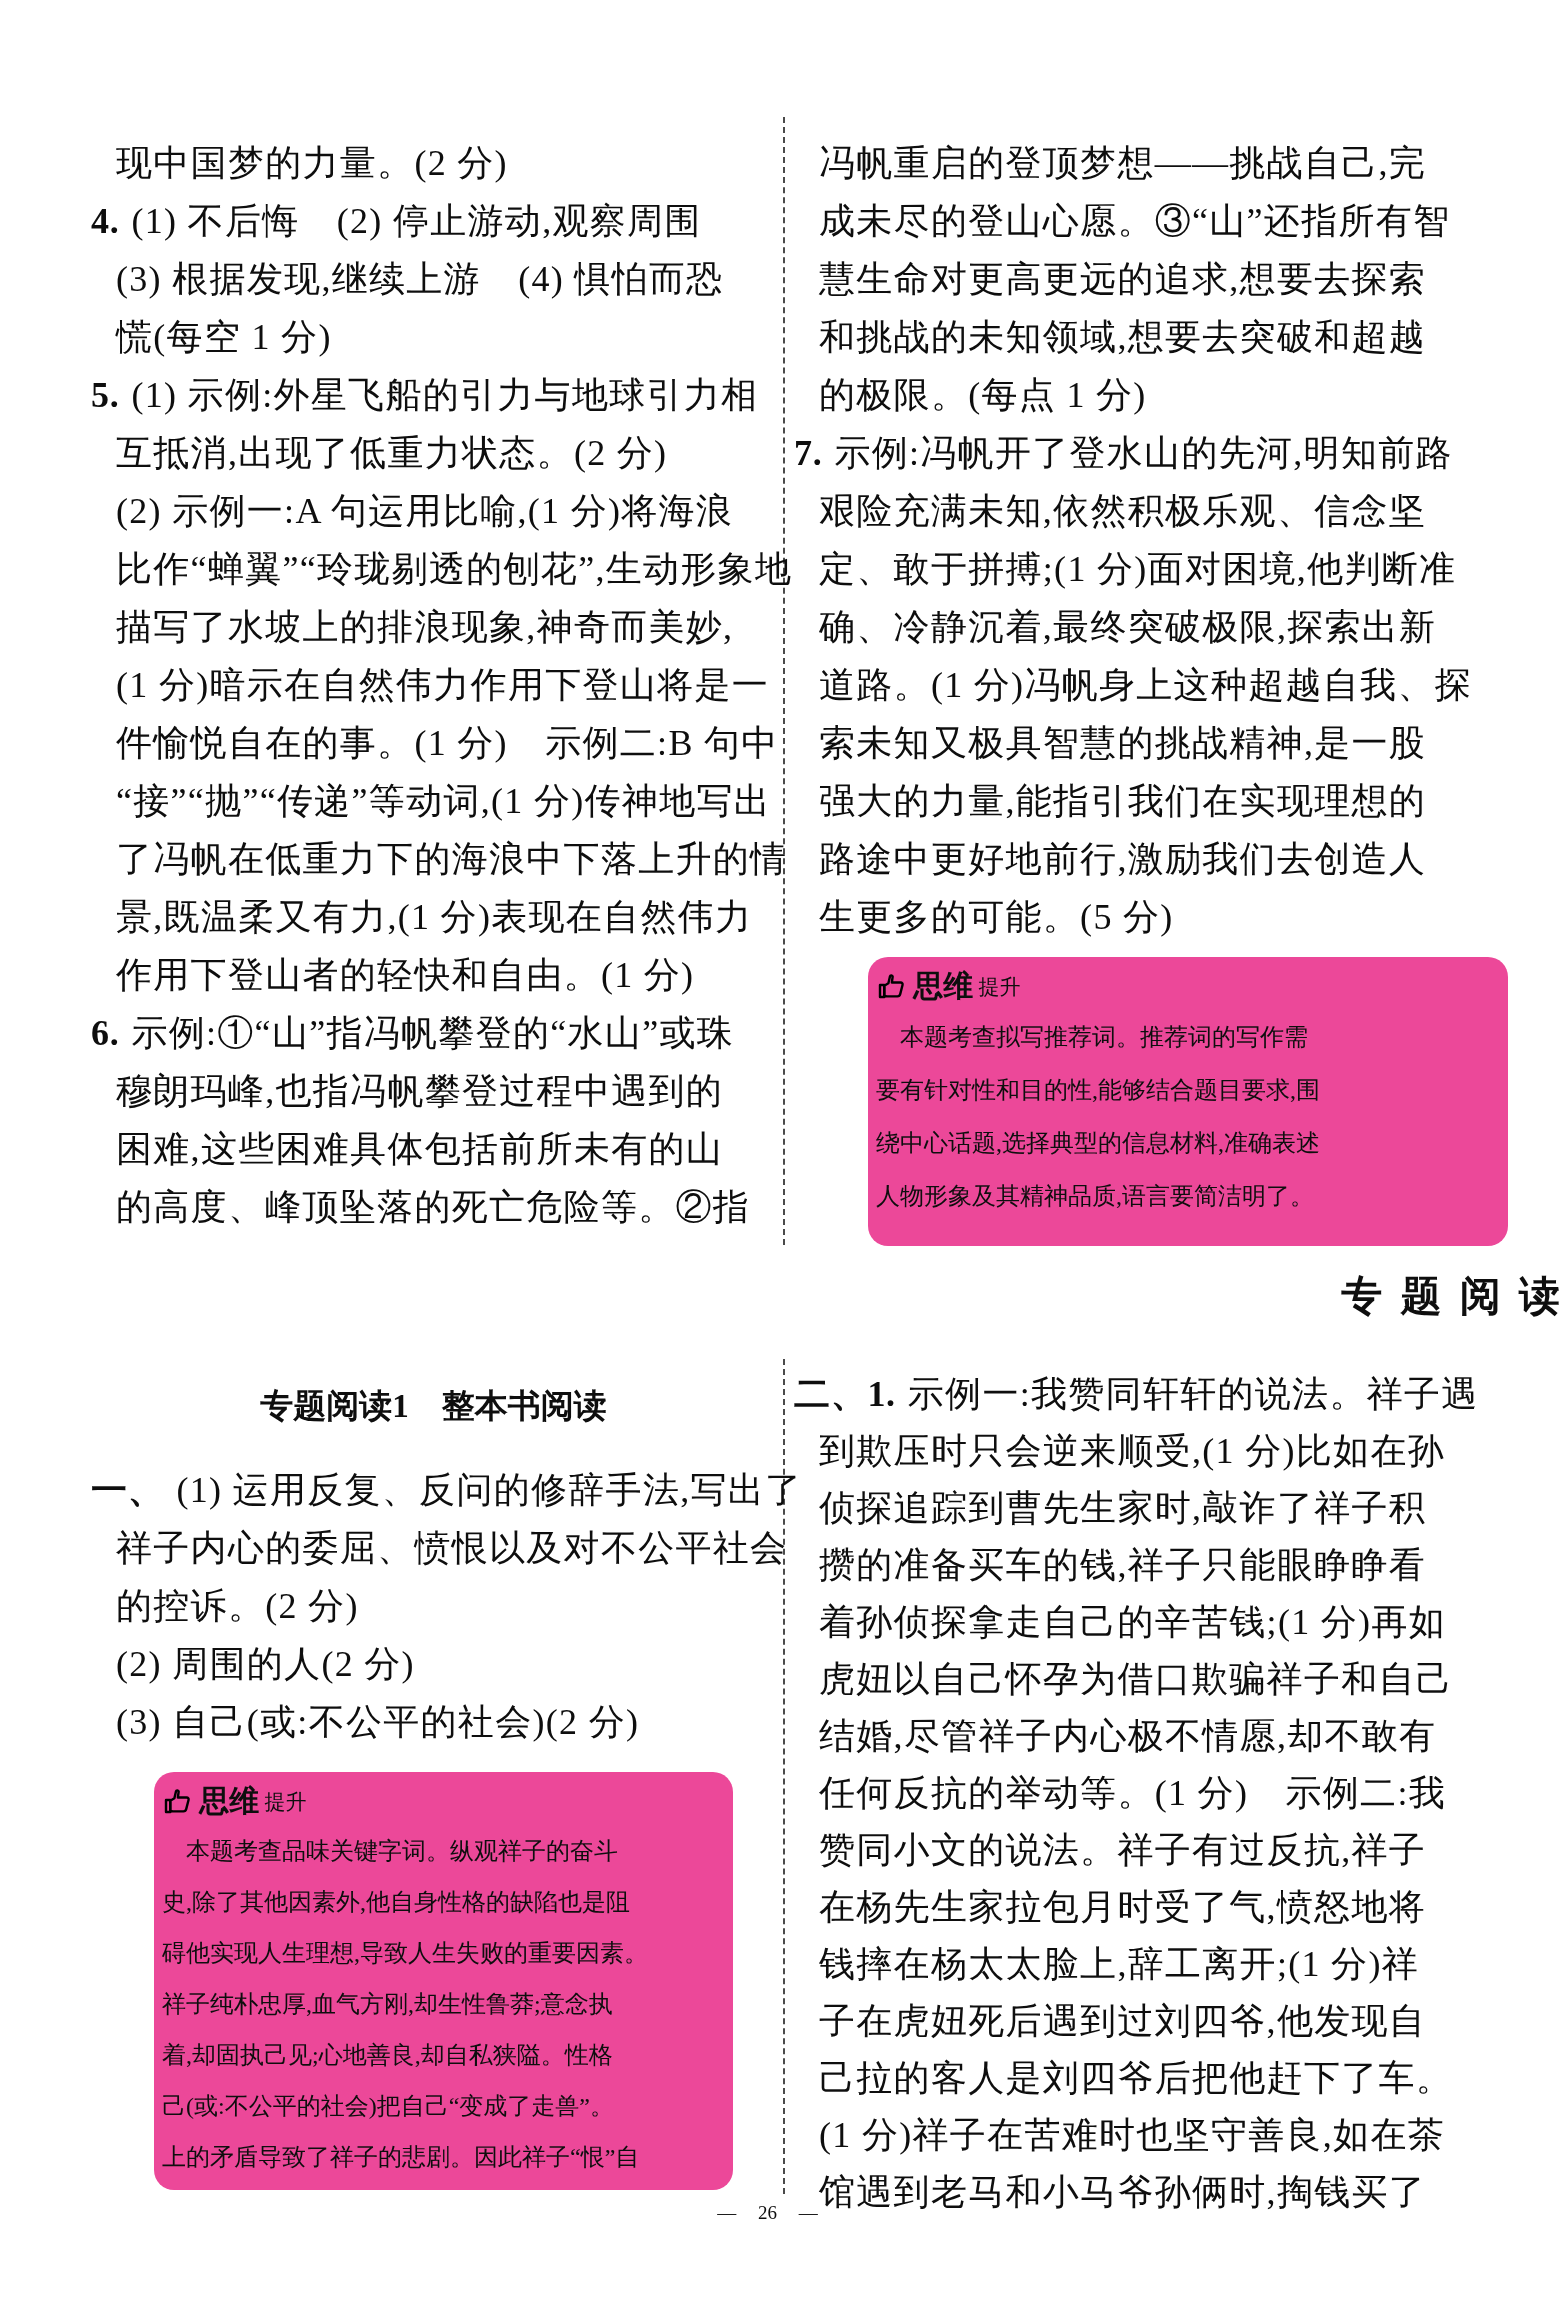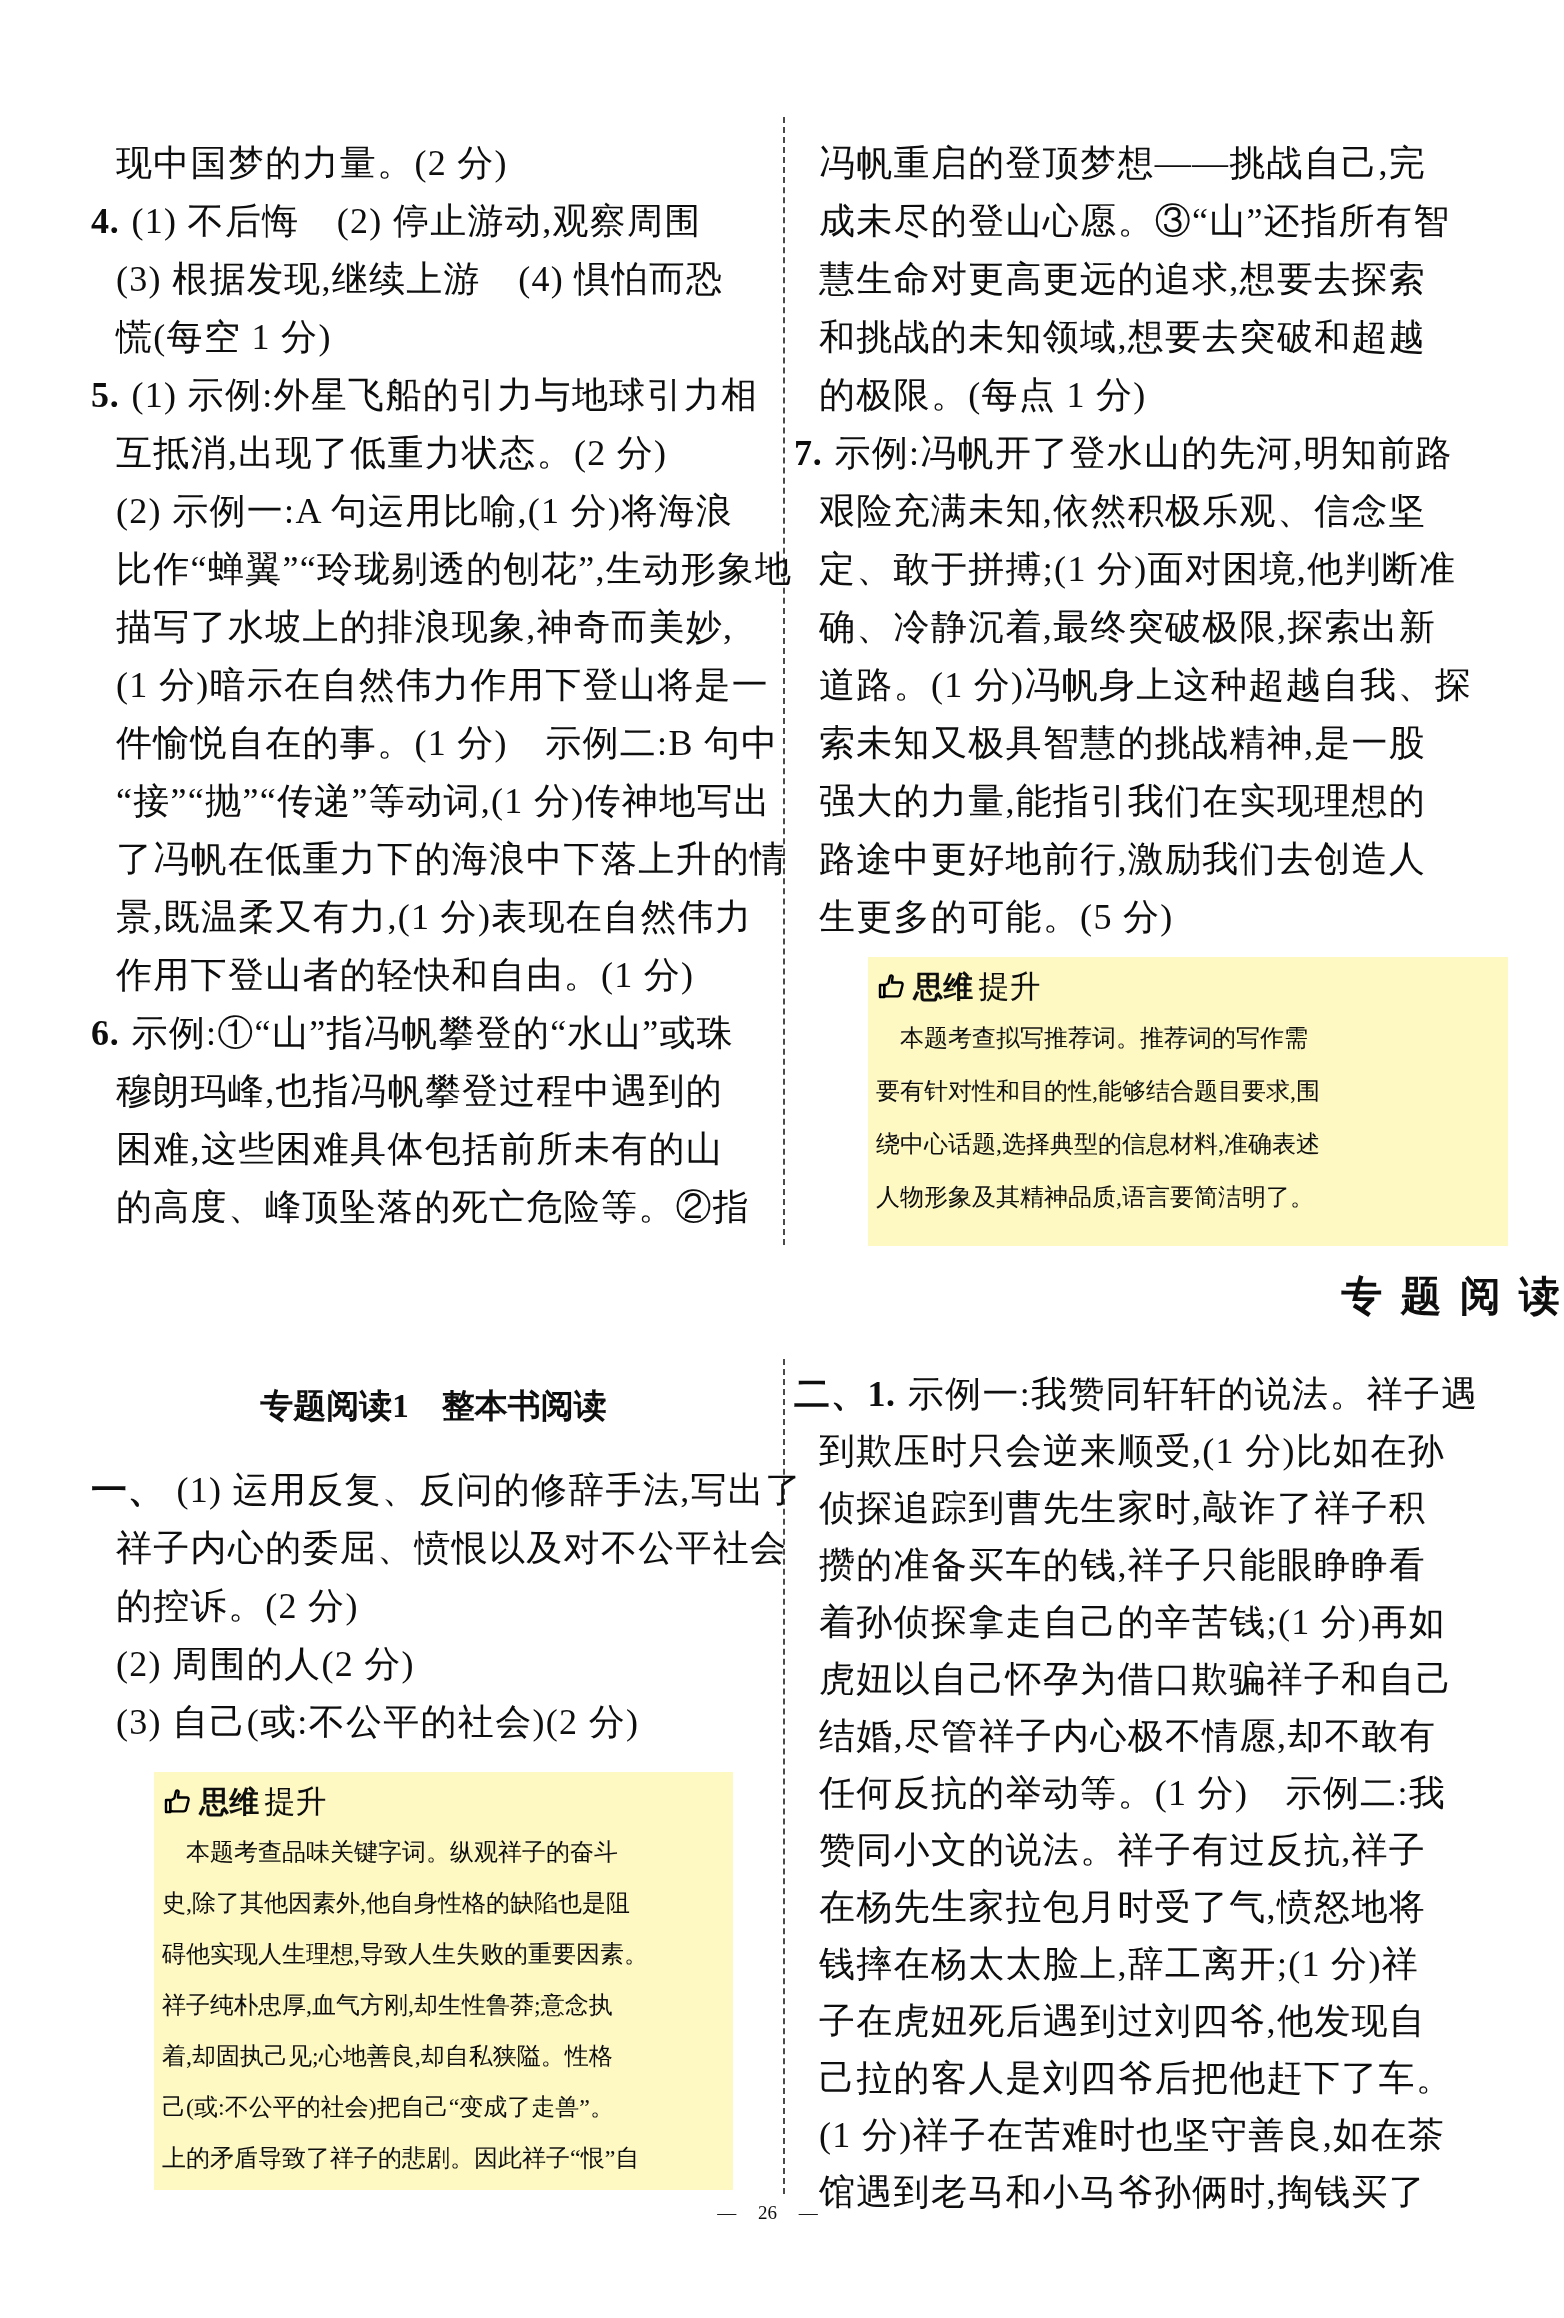--- a/index.html
+++ b/index.html
@@ -27,28 +27,28 @@
   .heading {
     position:absolute; left:0; top:1269px; width:1564px;
     text-align:right; font-size:41px; font-weight:bold; letter-spacing:4px;
   }
   .subheading {
     position:absolute; left:91px; top:1384px; width:685px;
     text-align:center; font-size:33px; font-weight:bold;
   }
 
   
-  .tipbox { position:absolute; background:#fef9c3; }
+  .tipbox { position:absolute; background:#ec4899;border-radius:20px; }
   .tipbox.right { left:868px; top:957px; width:640px; height:289px; }
   .tipbox.left  { left:154px;  top:1772px; width:579px; height:418px; }
   .tb-head { display:flex; align-items:center; gap:5.3px; padding:9.2px 6.6px 2.6px 8px; }
   .tb-icon { display:inline-flex; width:32px; height:32px; }
   .tb-icon svg { width:32px; height:32px; }
   .tb-title-b { font-size:30px; font-weight:bold; font-family:"Liberation Sans","DejaVu Sans",sans-serif; }
-  .tb-title-l { font-size:31px; font-weight:normal; }
+  .tb-title-l { font-size:21px; font-weight:normal; }
   .tb-body { padding:1.3px 8px 0 8px; }
   .tb-body .tline { font-size:24px; white-space:nowrap; }
   .tipbox.right .tline { height:53px; line-height:53px; }
   .tipbox.left  .tline { height:51px; line-height:51px; }
   .tb-body .tline.indent { text-indent:1em; }
 
   
   .footer {
     position:absolute; left:0; top:2202px; width:1535px;
     text-align:center; font-size:19px; word-spacing:17px;

